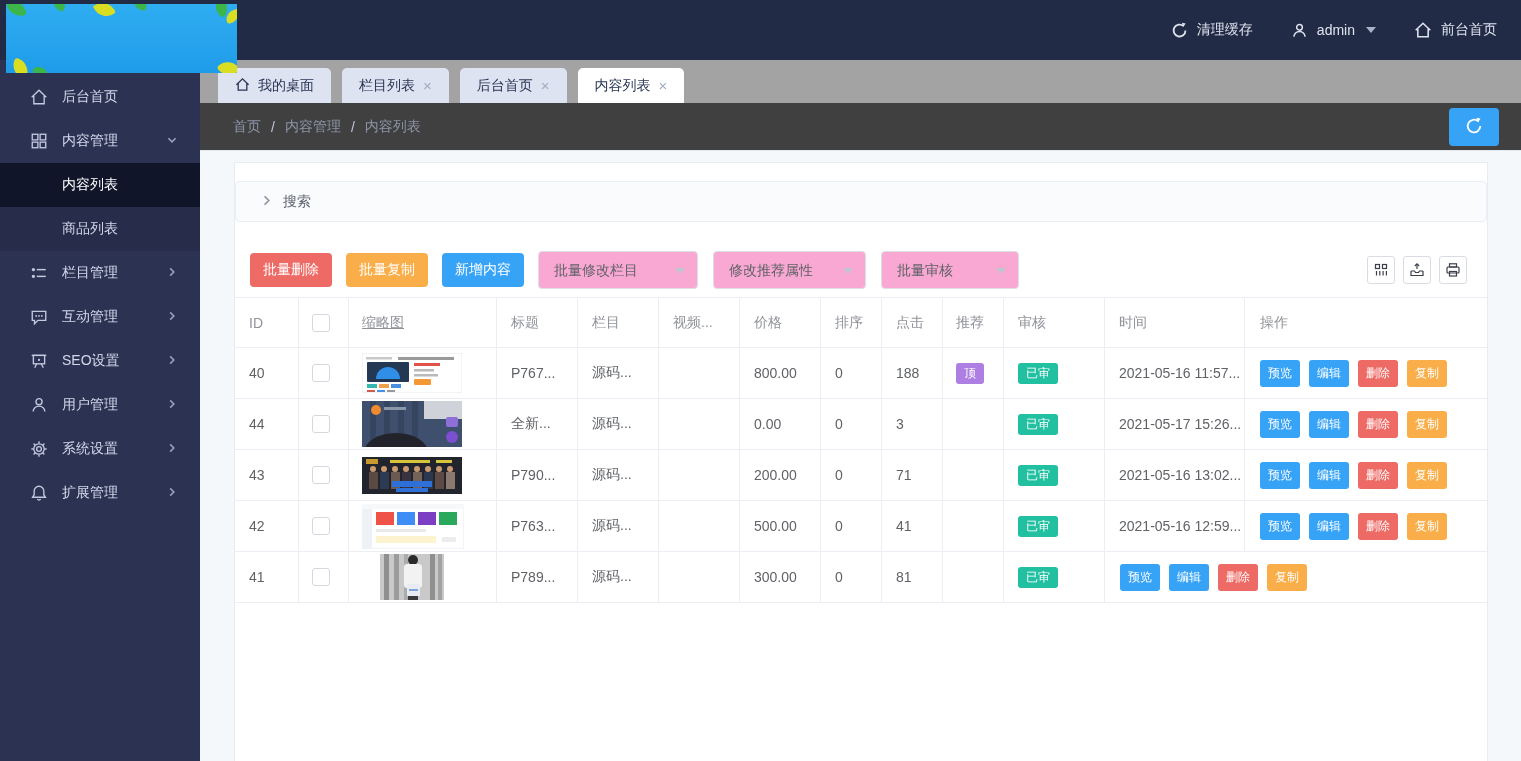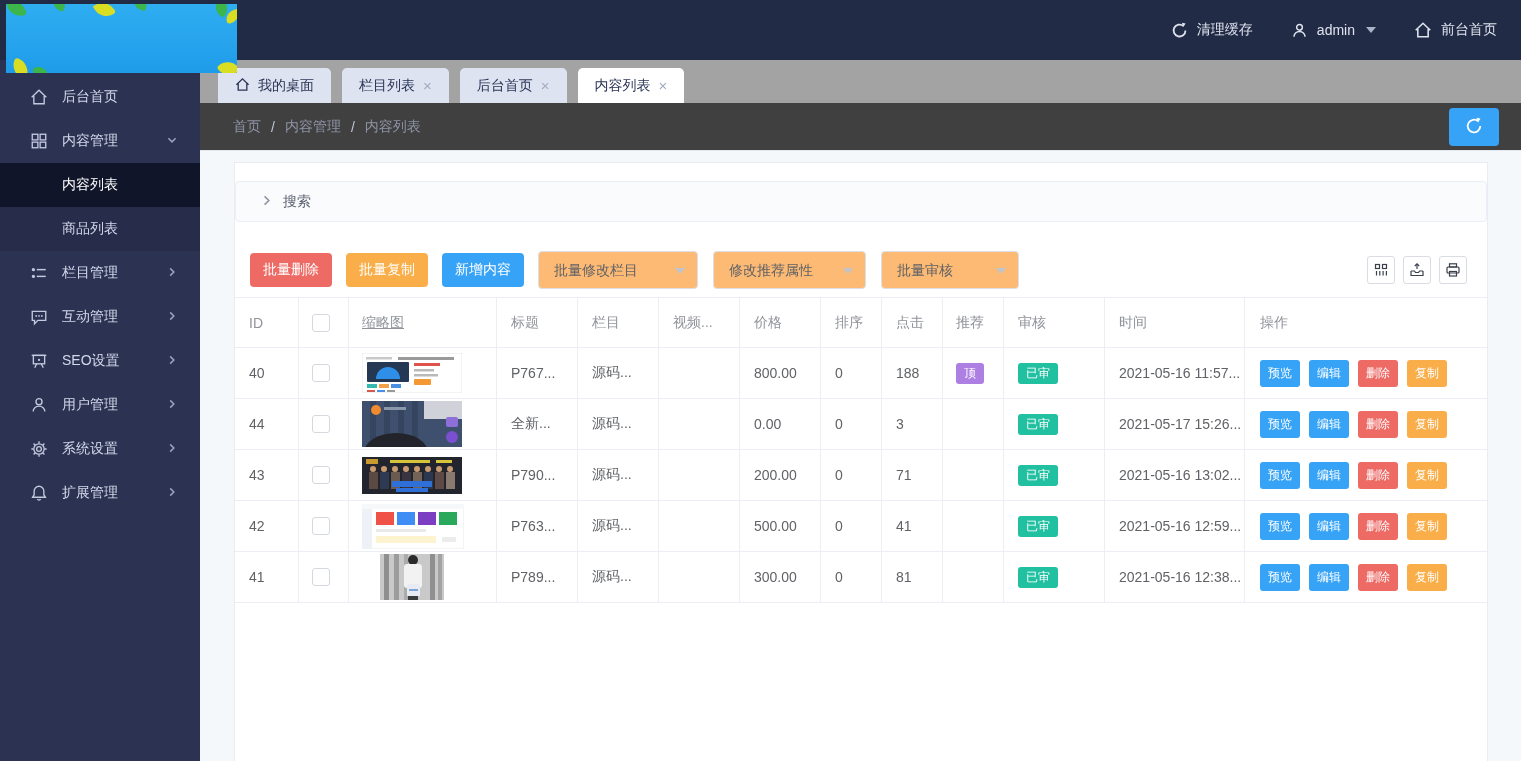--- a/index.html
+++ b/index.html
@@ -68,21 +68,21 @@
                   background:#fafbfd; display:flex; align-items:center; padding-left:24px; gap:10px;
                   color:#5d6370; cursor:pointer; }
   .search-panel svg { color:#8d94a2; }
 
   .toolbar { margin-top:29px; height:38px; display:flex; align-items:center; padding:0 20px 0 15px; }
   .btn { height:34px; border:none; border-radius:4px; color:#fff; font-size:14px; padding:0 13px;
          cursor:pointer; font-family:inherit; margin-right:14px; }
   .btn-red { background:#ed6a65; }
   .btn-orange { background:#f9ae49; }
   .btn-blue { background:#36a3f7; }
-  .select { position:relative; height:38px; border:1px solid #dcdfe6; border-radius:4px; background:#fdba74;
+  .select { position:relative; height:38px; border:1px solid #dcdfe6; border-radius:4px; background:#f9a8d4;
             color:#606266; line-height:36px; padding:0 34px 0 15px; margin-right:15px; cursor:pointer; }
   .select .sel-caret { position:absolute; right:12px; top:16px; width:0; height:0;
             border-left:5px solid transparent; border-right:5px solid transparent;
             border-top:6px solid #c0c4cc; }
   .sel-wide1 { width:160px; } .sel-wide2 { width:153px; } .sel-wide3 { width:138px; }
   .tool-icons { margin-left:auto; display:flex; gap:8px; }
   .icon-btn { width:28px; height:28px; border:1px solid #d9dce3; border-radius:3px; background:#fff;
               display:flex; align-items:center; justify-content:center; cursor:pointer; color:#3a3f4a; }
 
   
@@ -596,21 +596,20 @@
           <div class="td c-title">P789...</div>
           <div class="td c-col">源码...</div>
           <div class="td c-video"></div>
           <div class="td c-price">300.00</div>
           <div class="td c-sort">0</div>
           <div class="td c-click">81</div>
           <div class="td c-rec"></div>
           <div class="td c-audit">
               <span class="badge badge-teal">已审</span>
             </div>
-          <div class="td c-time">2021-05-16 12:38...</div>
           <div class="td c-ops">
             <button class="op-btn btn-blue">预览</button>
             <button class="op-btn btn-blue">编辑</button>
             <button class="op-btn btn-red">删除</button>
             <button class="op-btn btn-orange">复制</button>
           </div>
         </div>
 
       </div>
     </div>

